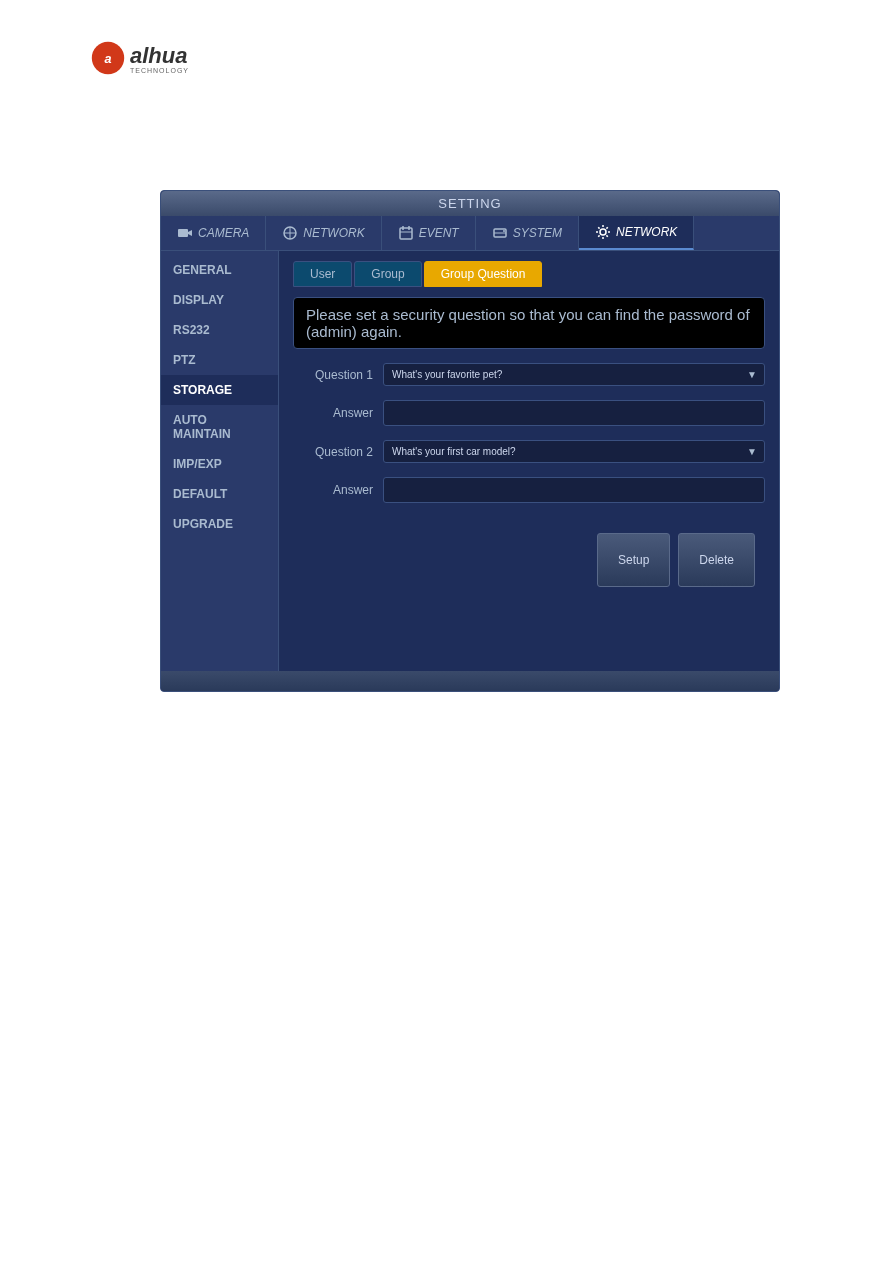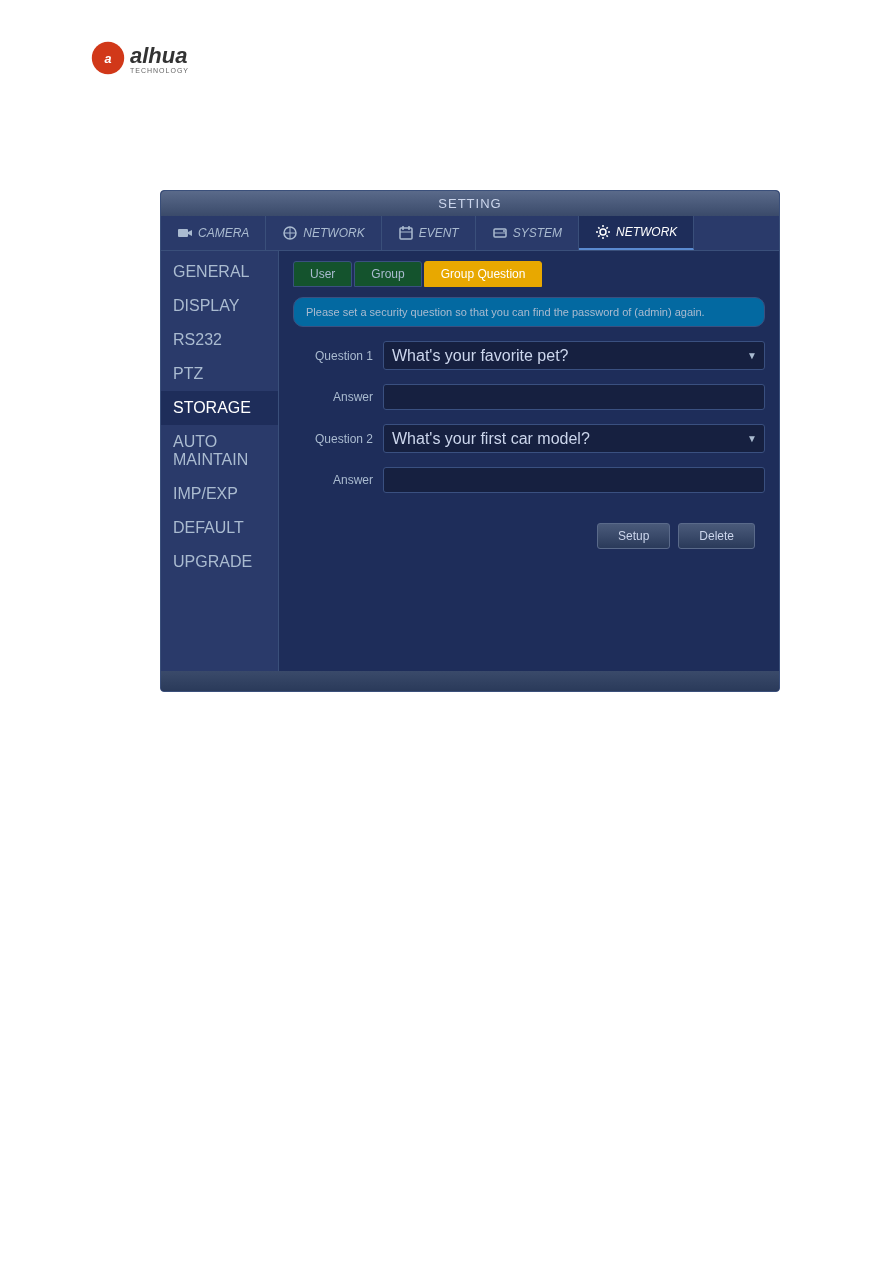--- a/index.html
+++ b/index.html
@@ -102,22 +102,23 @@
     
     .sidebar {
       width: 118px;
       background: #2a3a6a;
       border-right: 1px solid #3a4f7a;
       padding-top: 4px;
     }
     .sidebar-item {
       padding: 8px 12px;
       color: #aabbd0;
-      font-size: 16px;
-      cursor: pointer;
+      font-size: 12px;
+      cursor: pointer;
+      font-weight: bold;
     }
     .sidebar-item.active {
       background: #1e2d5a;
       color: #ffffff;
     }
 
     
     .main-content {
       flex: 1;
       padding: 10px 14px;
@@ -125,41 +126,41 @@
     }
 
     
     .sub-tabs {
       display: flex;
       gap: 2px;
       margin-bottom: 10px;
     }
     .sub-tab {
       padding: 5px 16px;
-      background: #14532d;
+      background: #0c4a6e;
       color: #aabbd0;
       font-size: 12px;
       cursor: pointer;
       border: 1px solid #3a5080;
       border-radius: 3px 3px 0 0;
     }
     .sub-tab.active {
       background: #e8a800;
       color: #fff;
       border-color: #e8a800;
     }
 
     
     .info-panel {
-      background: #0369a1;
+      background: #000000;
       border: 1px solid #3a5080;
-      border-radius: 10px;
+      border-radius: 4px;
       padding: 8px 12px;
       color: #aabbd0;
-      font-size: 11px;
+      font-size: 15px;
       margin-bottom: 14px;
     }
 
     
     .form-row {
       display: flex;
       align-items: center;
       margin-bottom: 14px;
       gap: 10px;
     }
@@ -174,21 +175,21 @@
       flex: 1;
       position: relative;
       display: flex;
       align-items: center;
     }
     .select-wrapper select {
       width: 100%;
       background: #162040;
       border: 1px solid #3a5080;
       color: #ccd6ec;
-      font-size: 16px;
+      font-size: 10px;
       padding: 5px 24px 5px 8px;
       border-radius: 3px;
       appearance: none;
       -webkit-appearance: none;
       cursor: pointer;
     }
     .select-arrow {
       position: absolute;
       right: 8px;
       color: #aabbd0;
@@ -207,21 +208,21 @@
 
     
     .button-row {
       display: flex;
       justify-content: flex-end;
       gap: 8px;
       margin-top: 30px;
       padding-right: 10px;
     }
     .btn {
-      padding: 5px 20px;
+      padding: 19px 20px;
       font-size: 12px;
       cursor: pointer;
       border-radius: 3px;
       border: 1px solid #5a6a8a;
       background: linear-gradient(to bottom, #4a5a7a, #2a3a5a);
       color: #ccd6ec;
     }
 
     
     .bottom-bar {

